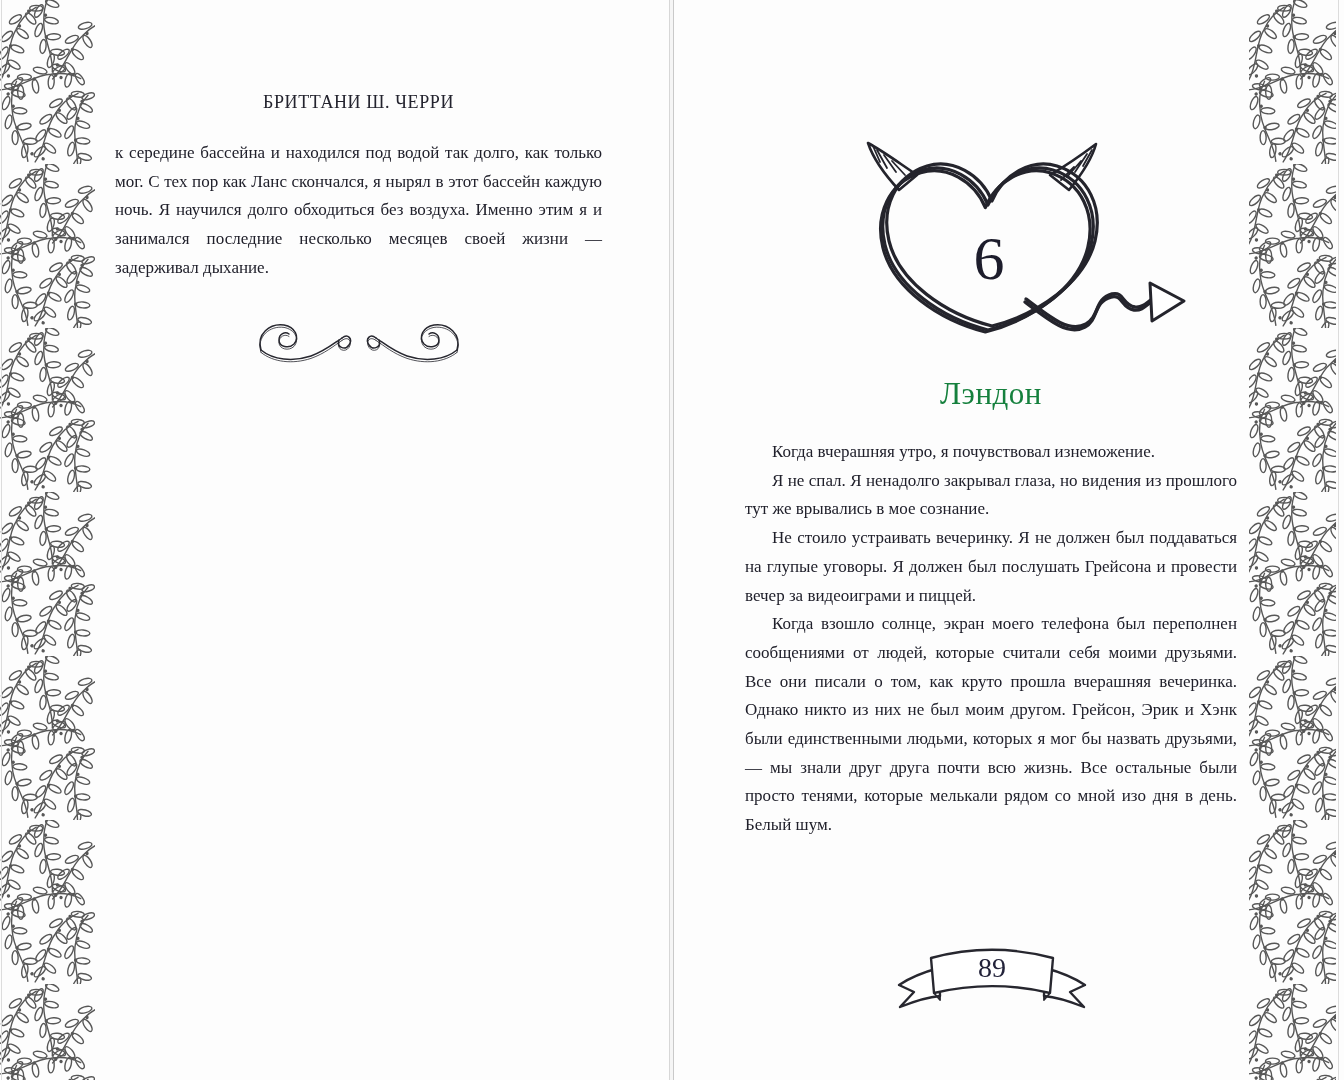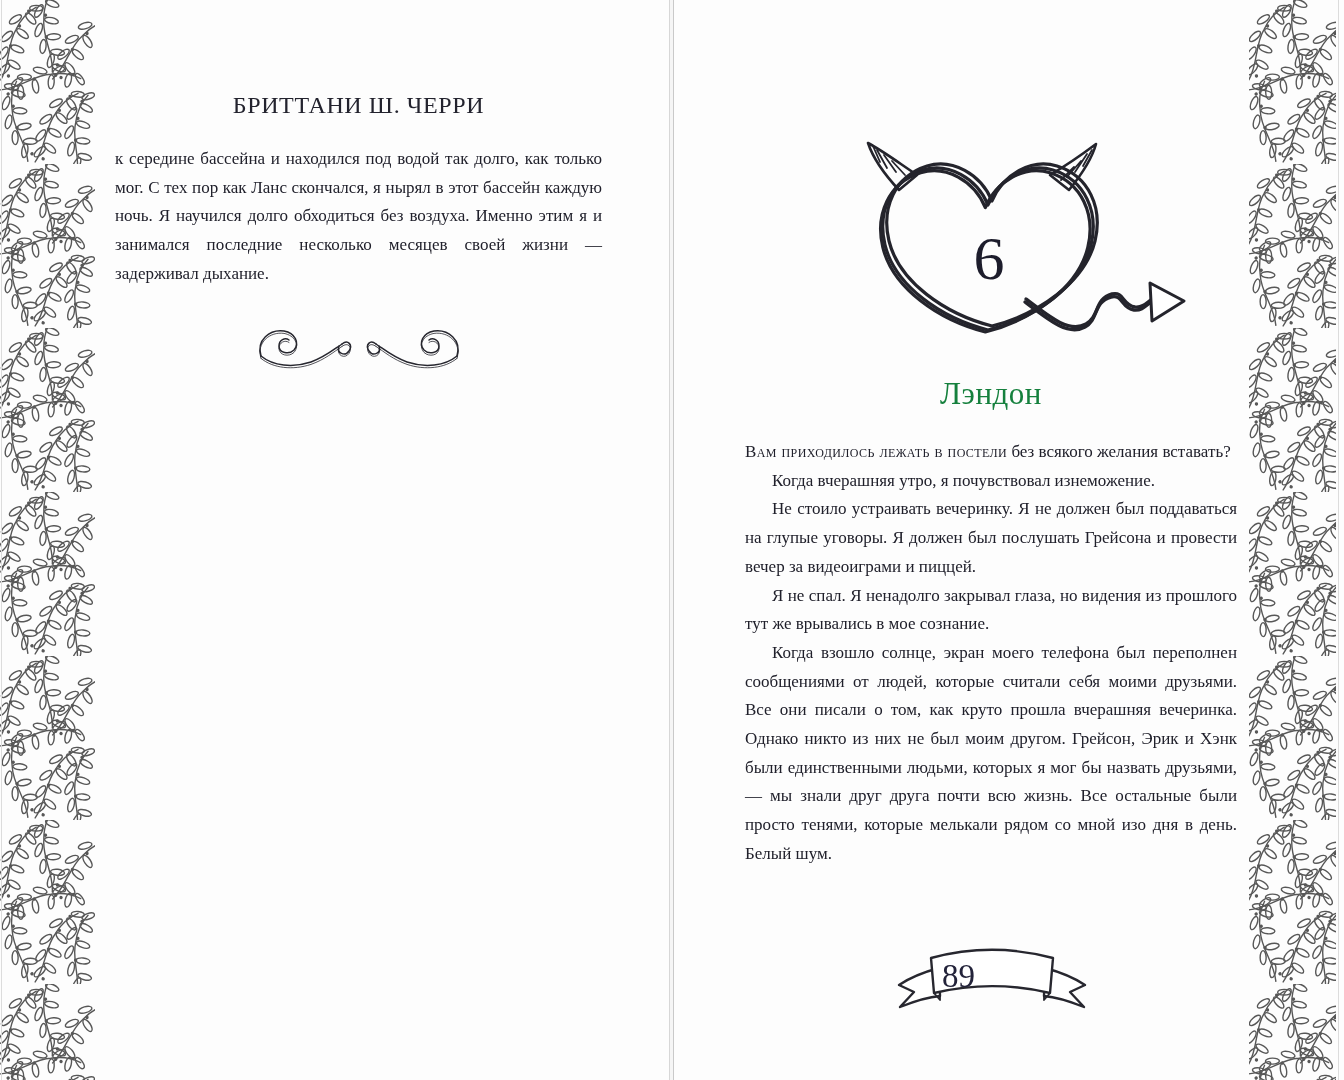--- a/index.html
+++ b/index.html
@@ -18,21 +18,21 @@
   }
   .edge-line-left{position:absolute;left:1px;top:0;width:1px;height:1080px;background:#dcdcdc;}
   .edge-line-right{position:absolute;left:1338px;top:0;width:1px;height:1080px;background:#dcdcdc;}
 
   .page-left{position:absolute;left:115px;top:0;width:487px;}
   .page-right{position:absolute;left:745px;top:0;width:492px;height:1080px;}
 
   .running-header{
     margin-top:92px;
     text-align:center;
-    font-size:24px;
+    font-size:18px;
     letter-spacing:.6px;
     color:#23232e;
   }
   .body-text{
     font-size:17px;
     line-height:28.7px;
     text-align:justify;
     color:#20202b;
   }
   .page-left .body-text{margin-top:26px;}
@@ -52,23 +52,23 @@
     letter-spacing:.5px;
     color:#15803d;
   }
   .page-right .body-text{margin-top:26px;}
   .para{margin:0;}
   .para.indent{text-indent:27px;}
   .lead-caps{font-variant:small-caps;letter-spacing:.4px;}
 
   .banner-wrap{position:absolute;left:142px;top:944px;width:210px;height:72px;}
   .banner-number{
-    position:absolute;left:55px;top:16px;width:100px;
-    text-align:left;
-    font-size:33px;line-height:32px;
+    position:absolute;left:55px;top:8px;width:100px;
+    text-align:center;
+    font-size:28px;line-height:32px;
     color:#23233a;
   }
   svg{display:block;}
 </style>
 </head>
 <body>
 
 <div class="spread">
 
   <svg class="bg-svg" width="1344" height="1080" viewBox="0 0 1344 1080" aria-hidden="true">
@@ -149,24 +149,23 @@
           <use href="#tailP" transform="translate(1,-3)" stroke-width="1.4"></use>
           <path d="M297,153 L331,171 L299,191 Z" stroke-width="3" fill="#ffffff"></path>
         </g>
       </svg>
       <div class="chapter-number">6</div>
     </div>
 
     <div class="chapter-title">Лэндон</div>
 
     <div class="body-text">
-      <p class="para"><span class="lead-caps">Вам приходилось лежать в постели</span><span> без всякого желания вставать?</span></p>
       <p class="para indent">Когда вчерашняя утро, я почувствовал изнеможение.</p>
+      <p class="para indent">Я не спал. Я ненадолго закрывал глаза, но видения из прошлого тут же врывались в мое сознание.</p>
       <p class="para indent">Не стоило устраивать вечеринку. Я не должен был поддаваться на глупые уговоры. Я должен был послушать Грейсона и провести вечер за видеоиграми и пиццей.</p>
-      <p class="para indent">Я не спал. Я ненадолго закрывал глаза, но видения из прошлого тут же врывались в мое сознание.</p>
       <p class="para indent">Когда взошло солнце, экран моего телефона был переполнен сообщениями от людей, которые считали себя моими друзьями. Все они писали о том, как круто прошла вчерашняя вечеринка. Однако никто из них не был моим другом. Грейсон, Эрик и Хэнк были единственными людьми, которых я мог бы назвать друзьями, — мы знали друг друга почти всю жизнь. Все остальные были просто тенями, которые мелькали рядом со мной изо дня в день. Белый шум.</p>
     </div>
 
     <div class="banner-wrap">
       <svg width="210" height="72" viewBox="0 0 210 72" aria-hidden="true">
         <g stroke="#27272f" stroke-width="2.4" stroke-linejoin="round" fill="#ffffff">
           <path d="M52,24 C37,28 24,33 12,41 L27,48 L13,63 C28,57 41,53 53,52 Z"></path>
           <path d="M158,24 C173,28 186,33 198,41 L183,48 L197,63 C182,57 169,53 157,52 Z"></path>
           <path d="M44,14 C85,3 125,3 166,14 L163,49 C125,40 85,40 47,49 Z"></path>
           <path d="M47,49 L53,56 L53,52 M163,49 L157,56 L157,52" fill="none" stroke-width="1.8"></path>

